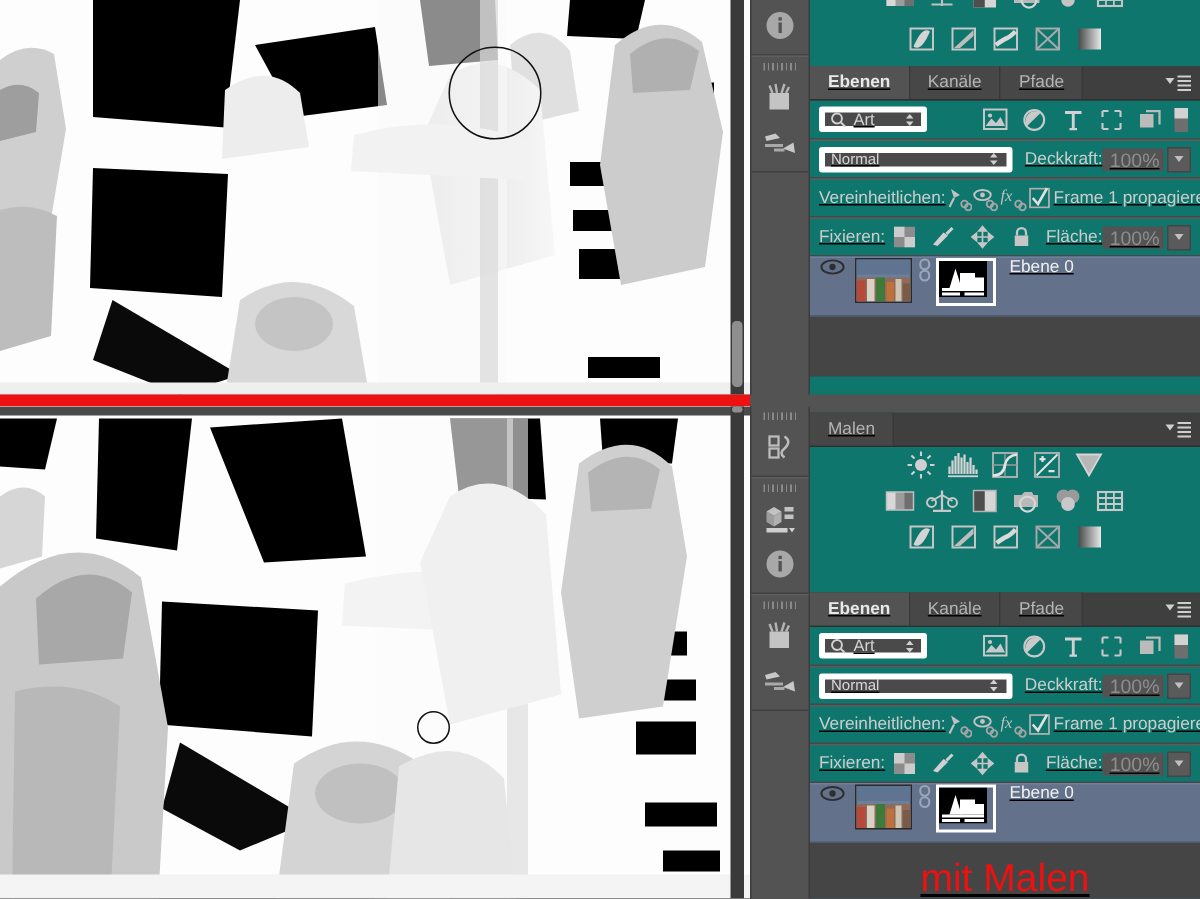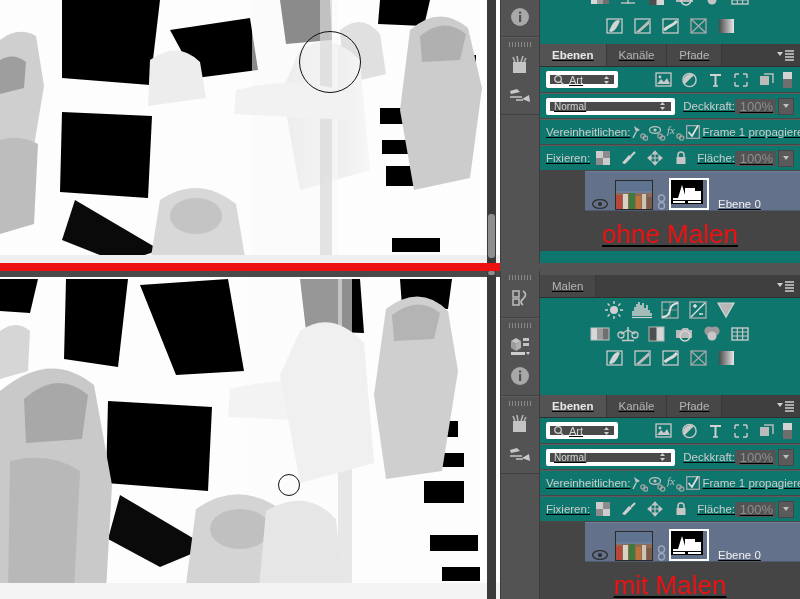--- a/index.html
+++ b/index.html
@@ -48,22 +48,22 @@
   .blend-box .txt{font-size:10px;color:#d8d8d8;}
   .opacity-val{width:38px;text-align:right;font-size:13px;color:#8e8e8e;
          background:#535353;padding-right:3px;}
   .spin{width:14px;height:15px;background:#5a5a5a;border:1px solid #454545;
         display:flex;align-items:center;justify-content:center;margin-left:2px;}
 
   .icoslot{width:26px;height:20px;display:flex;align-items:center;justify-content:center;}
 
   
   .layer-list{background:#454545;}
-  .layer-row{display:flex;align-items:flex-end;height:38px;background:#63718a;
-             border-top:1px solid #71809a;border-bottom:1px solid #4e5a70;margin-left:45px;}
+  .layer-row{display:flex;align-items:flex-start;height:38px;background:#63718a;
+             border-top:1px solid #71809a;border-bottom:1px solid #4e5a70;}
   .eye{width:30px;display:flex;align-items:center;justify-content:center;}
   .thumb{width:36px;height:28px;border:1px solid #2a2a2a;flex:none;}
   .mask-thumb{width:36px;height:28px;border:2px solid #ffffff;flex:none;}
   .link-ico{width:16px;display:flex;align-items:center;justify-content:center;}
   .layer-name{font-size:11.5px;color:#f0f0f0;margin-left:9px;}
 
   .caption{text-align:center;color:#ee1111;font-size:26px;margin-top:8px;
            font-family:"Liberation Sans",sans-serif;}
 
   .adj-title{font-size:11.5px;color:#e3e3e3;font-weight:bold;padding:5px 8px 2px 8px;}
@@ -521,21 +521,20 @@
             <path d="M7 18 L11 5 L15 18 Z" fill="#fff"></path>
             <rect x="14" y="8" width="10" height="10" fill="#fff"></rect>
             <rect x="2" y="18" width="28" height="2" fill="#fff"></rect>
             <rect x="2" y="21" width="12" height="2" fill="#fff"></rect>
             <rect x="17" y="21" width="13" height="2" fill="#fff"></rect>
             <rect x="24" y="11" width="6" height="7" fill="#fff"></rect>
           </svg>
         </div>
         <span class="layer-name">Ebene 0</span>
       </div>
-      <div class="caption">ohne Malen</div>
     </div>
   </div>
 
   <div class="panel" style="left:540px;top:275px;width:260px;height:120px;">
     <div class="tabbar">
       <div class="tab">Malen</div>
       <div class="panel-menu">
         <svg width="20" height="14" viewBox="0 0 20 14">
           <path d="M2 4 l6 0 l-3 4 z" fill="#cfcfcf"></path>
           <path d="M10 3 h9 M10 6 h9 M10 9 h9 M10 12 h9" stroke="#cfcfcf" stroke-width="1.4"></path>

